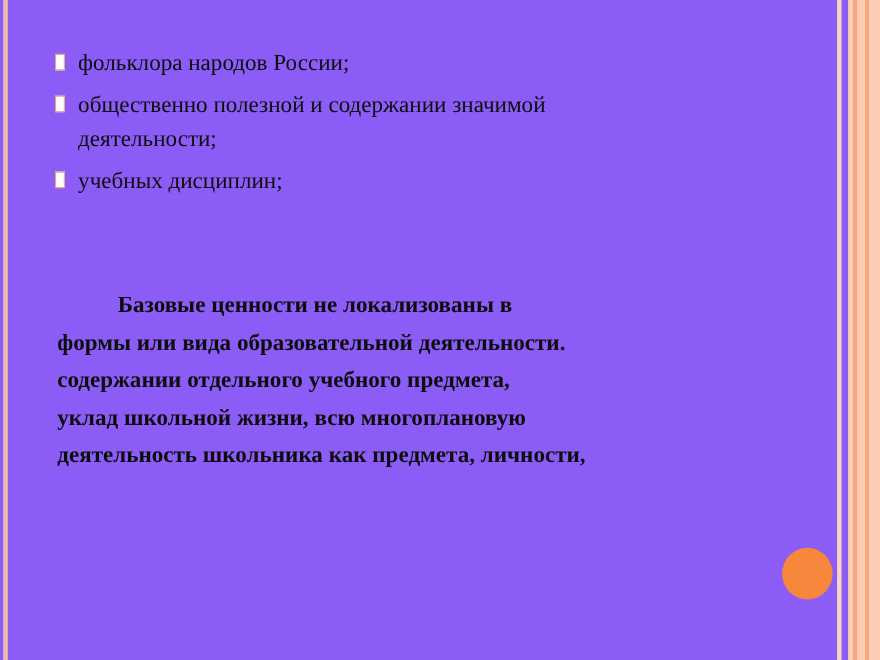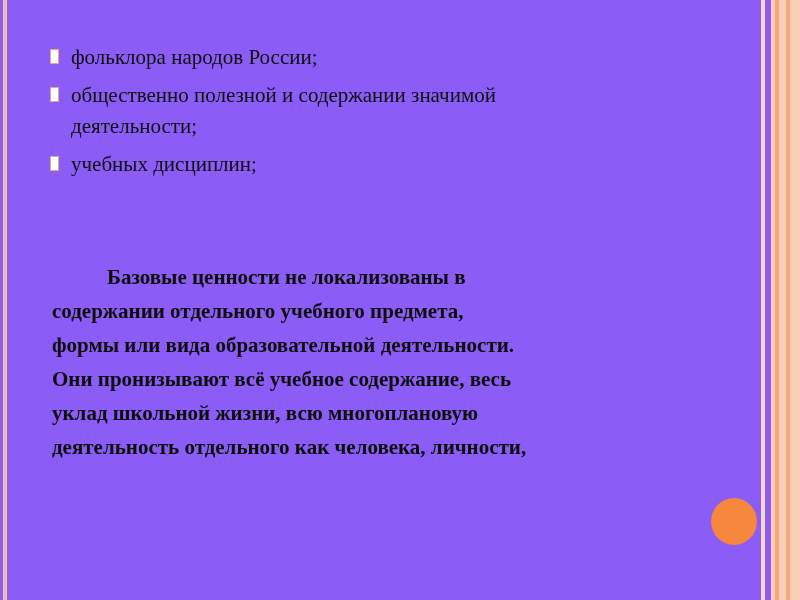--- a/index.html
+++ b/index.html
@@ -97,20 +97,19 @@
       <div class="bullet-lines">
         <div class="bullet-line">учебных дисциплин;</div>
       </div>
     </div>
 
 
   </div>
 
   <div class="paragraph">
     <div class="para-line first">Базовые ценности не локализованы в</div>
+    <div class="para-line">формы или вида образовательной деятельности.</div>
     <div class="para-line">содержании отдельного учебного предмета,</div>
-    <div class="para-line">формы или вида образовательной деятельности.</div>
-    <div class="para-line">Они пронизывают всё учебное содержание, весь</div>
     <div class="para-line">уклад школьной жизни, всю многоплановую</div>
-    <div class="para-line">деятельность отдельного как человека, личности,</div>
+    <div class="para-line">деятельность школьника как предмета, личности,</div>
   </div>
 
 </div>
 
 </body></html>

